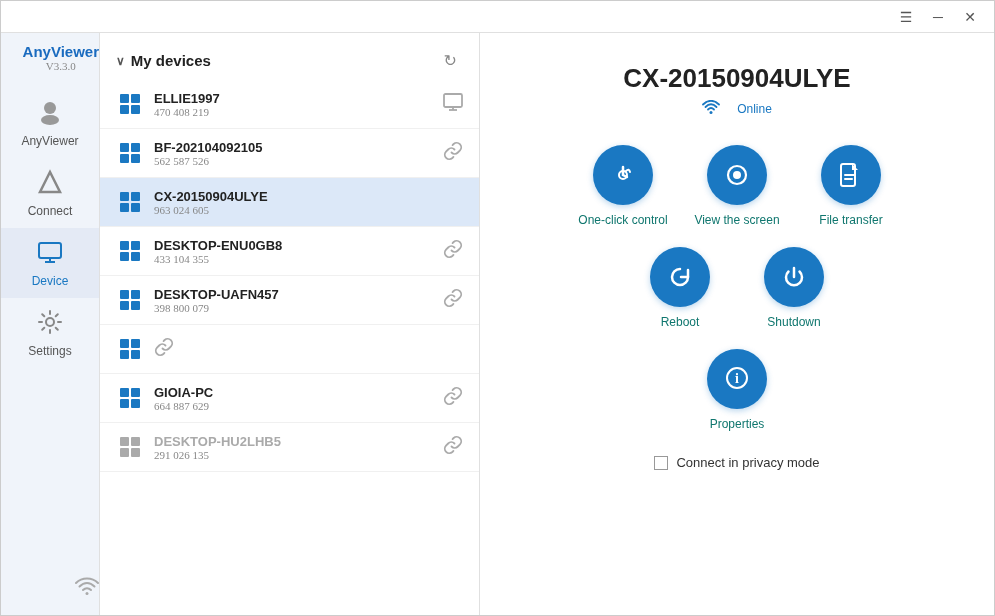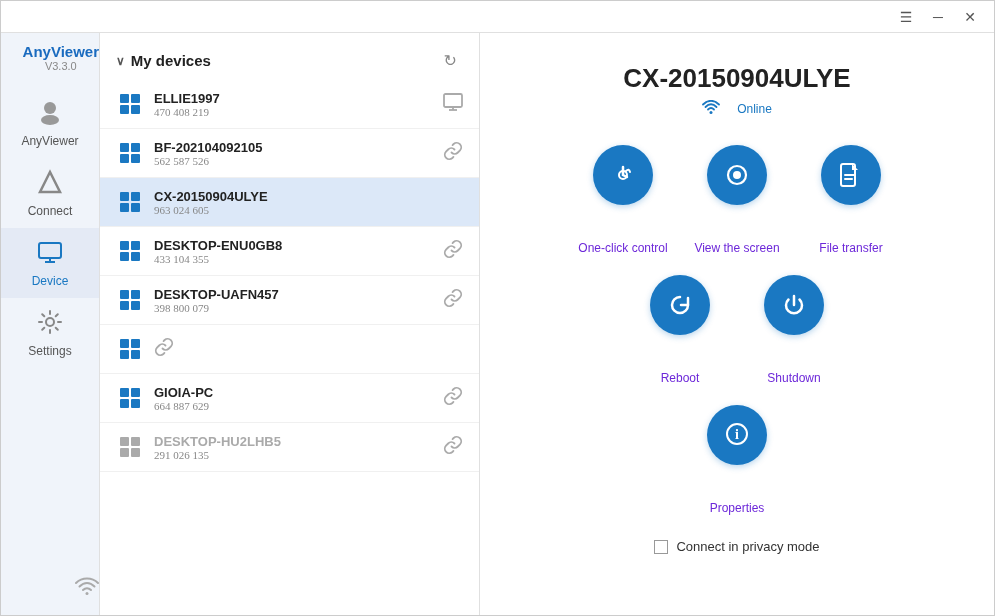--- a/index.html
+++ b/index.html
@@ -61,20 +61,21 @@
       margin-bottom: 16px;
     }
     .sidebar-logo .app-name {
       font-size: 15px;
       font-weight: 700;
       color: #1a6bbf;
     }
     .sidebar-logo .app-version {
       font-size: 11px;
       color: #888;
+      font-family: Liberation Serif, serif;
     }
     .sidebar-item {
       display: flex;
       flex-direction: column;
       align-items: center;
       width: 100%;
       padding: 10px 0;
       cursor: pointer;
       color: #555;
     }
@@ -230,23 +231,22 @@
       justify-content: center;
       font-size: 26px;
       color: #fff;
       margin-bottom: 8px;
       box-shadow: 0 2px 6px rgba(26,120,194,0.3);
       cursor: pointer;
       border: none;
     }
     .action-label {
       font-size: 12px;
-      color: #6d28d9;
+      color: #0f766e;
       text-align: center;
-      margin-top: 28px;
     }
 
     .privacy-mode {
       display: flex;
       align-items: center;
       gap: 8px;
       margin-top: 24px;
       font-size: 13px;
       color: #333;
     }

